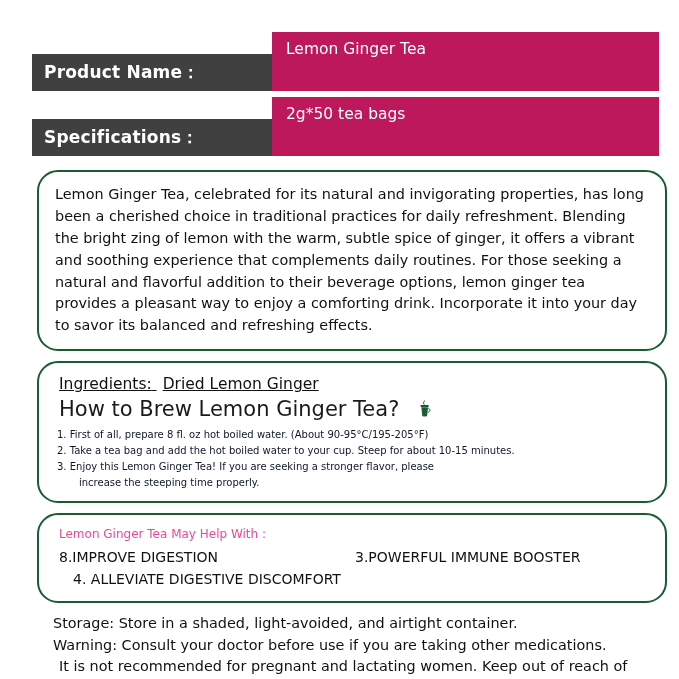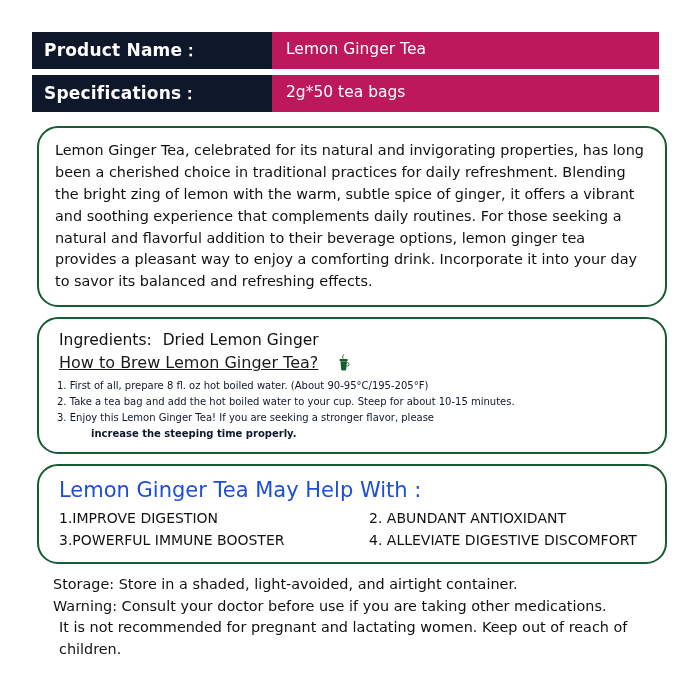--- a/index.html
+++ b/index.html
@@ -17,27 +17,28 @@
   .page {
     position: relative;
     width: 679px;
     height: 679px;
     box-sizing: border-box;
     padding: 32px 20px 0 32px;
   }
   .hdr-row { display: flex; margin-bottom: 6px; }
   .hdr-label {
     width: 240px;
-    background: #0f172a;
+    background: #404040;
     color: #ffffff;
     font-size: 17px;
     font-weight: bold;
     padding: 7px 0 7px 12px;
     box-sizing: border-box;
     letter-spacing: 0.2px;
+    margin-top: 22px;
   }
   .hdr-value {
     flex: 1;
     background: #be185d;
     color: #ffffff;
     font-size: 15.5px;
     padding: 8px 0 7px 14px;
     box-sizing: border-box;
   }
 
@@ -56,49 +57,49 @@
     line-height: 1.52;
     color: #111111;
     text-align: left;
   }
 
   
   .ing-line {
     font-size: 15.5px;
     margin: 2px 0 2px 4px;
     color: #111;
+    text-decoration: underline;
   }
   .ing-label { }
   .ing-value { margin-left: 6px; }
   .brew-title {
-    font-size: 16px;
+    font-size: 21px;
     margin: 4px 0 6px 4px;
     display: flex;
     align-items: center;
     gap: 20px;
-    text-decoration: underline;
   }
   .cup-icon { display: inline-block; line-height: 0; }
   .step {
     font-size: 10px;
     line-height: 1.5;
     margin: 1px 0 1px 2px;
     color: #0f172a;
   }
-  .step-indent { margin-left: 36px; font-weight: bold; }
+  .step-indent { margin-left: 24px; }
   .note {
     font-size: 14.3px;
     margin: 3px 0 0 2px;
     color: #111;
   }
 
   
   .benefit-title {
-    font-size: 21px;
-    color: #1d4ed8;
+    font-size: 12px;
+    color: #ec4899;
     margin: 2px 0 6px 4px;
   }
   .benefit-grid {
     display: flex;
     flex-wrap: wrap;
     margin-left: 4px;
   }
   .benefit-item {
     width: 50%;
     box-sizing: border-box;
@@ -158,22 +159,21 @@
     </div>
     <div class="step">1. First of all, prepare 8 fl. oz hot boiled water. (About 90-95°C/195-205°F)</div>
     <div class="step">2. Take a tea bag and add the hot boiled water to your cup. Steep for about 10-15 minutes.</div>
     <div class="step">3. Enjoy this Lemon Ginger Tea! If you are seeking a stronger flavor, please</div>
     <div class="step step-indent">increase the steeping time properly.</div>
   </div>
 
   <div class="box benefits-box">
     <div class="benefit-title">Lemon Ginger Tea May Help With :</div>
     <div class="benefit-grid">
-      <div class="benefit-item">1.IMPROVE DIGESTION</div>
-      <div class="benefit-item col2">2. ABUNDANT ANTIOXIDANT</div>
+      <div class="benefit-item">8.IMPROVE DIGESTION</div>
       <div class="benefit-item">3.POWERFUL IMMUNE BOOSTER</div>
       <div class="benefit-item col2">4. ALLEVIATE DIGESTIVE DISCOMFORT</div>
     </div>
   </div>
 
   <div class="footer">
     <div class="footer-line">Storage: Store in a shaded, light-avoided, and airtight container.</div>
     <div class="footer-line">Warning: Consult your doctor before use if you are taking other medications.</div>
     <div class="footer-line indent">It is not recommended for pregnant and lactating women. Keep out of reach of children.</div>
   </div>

